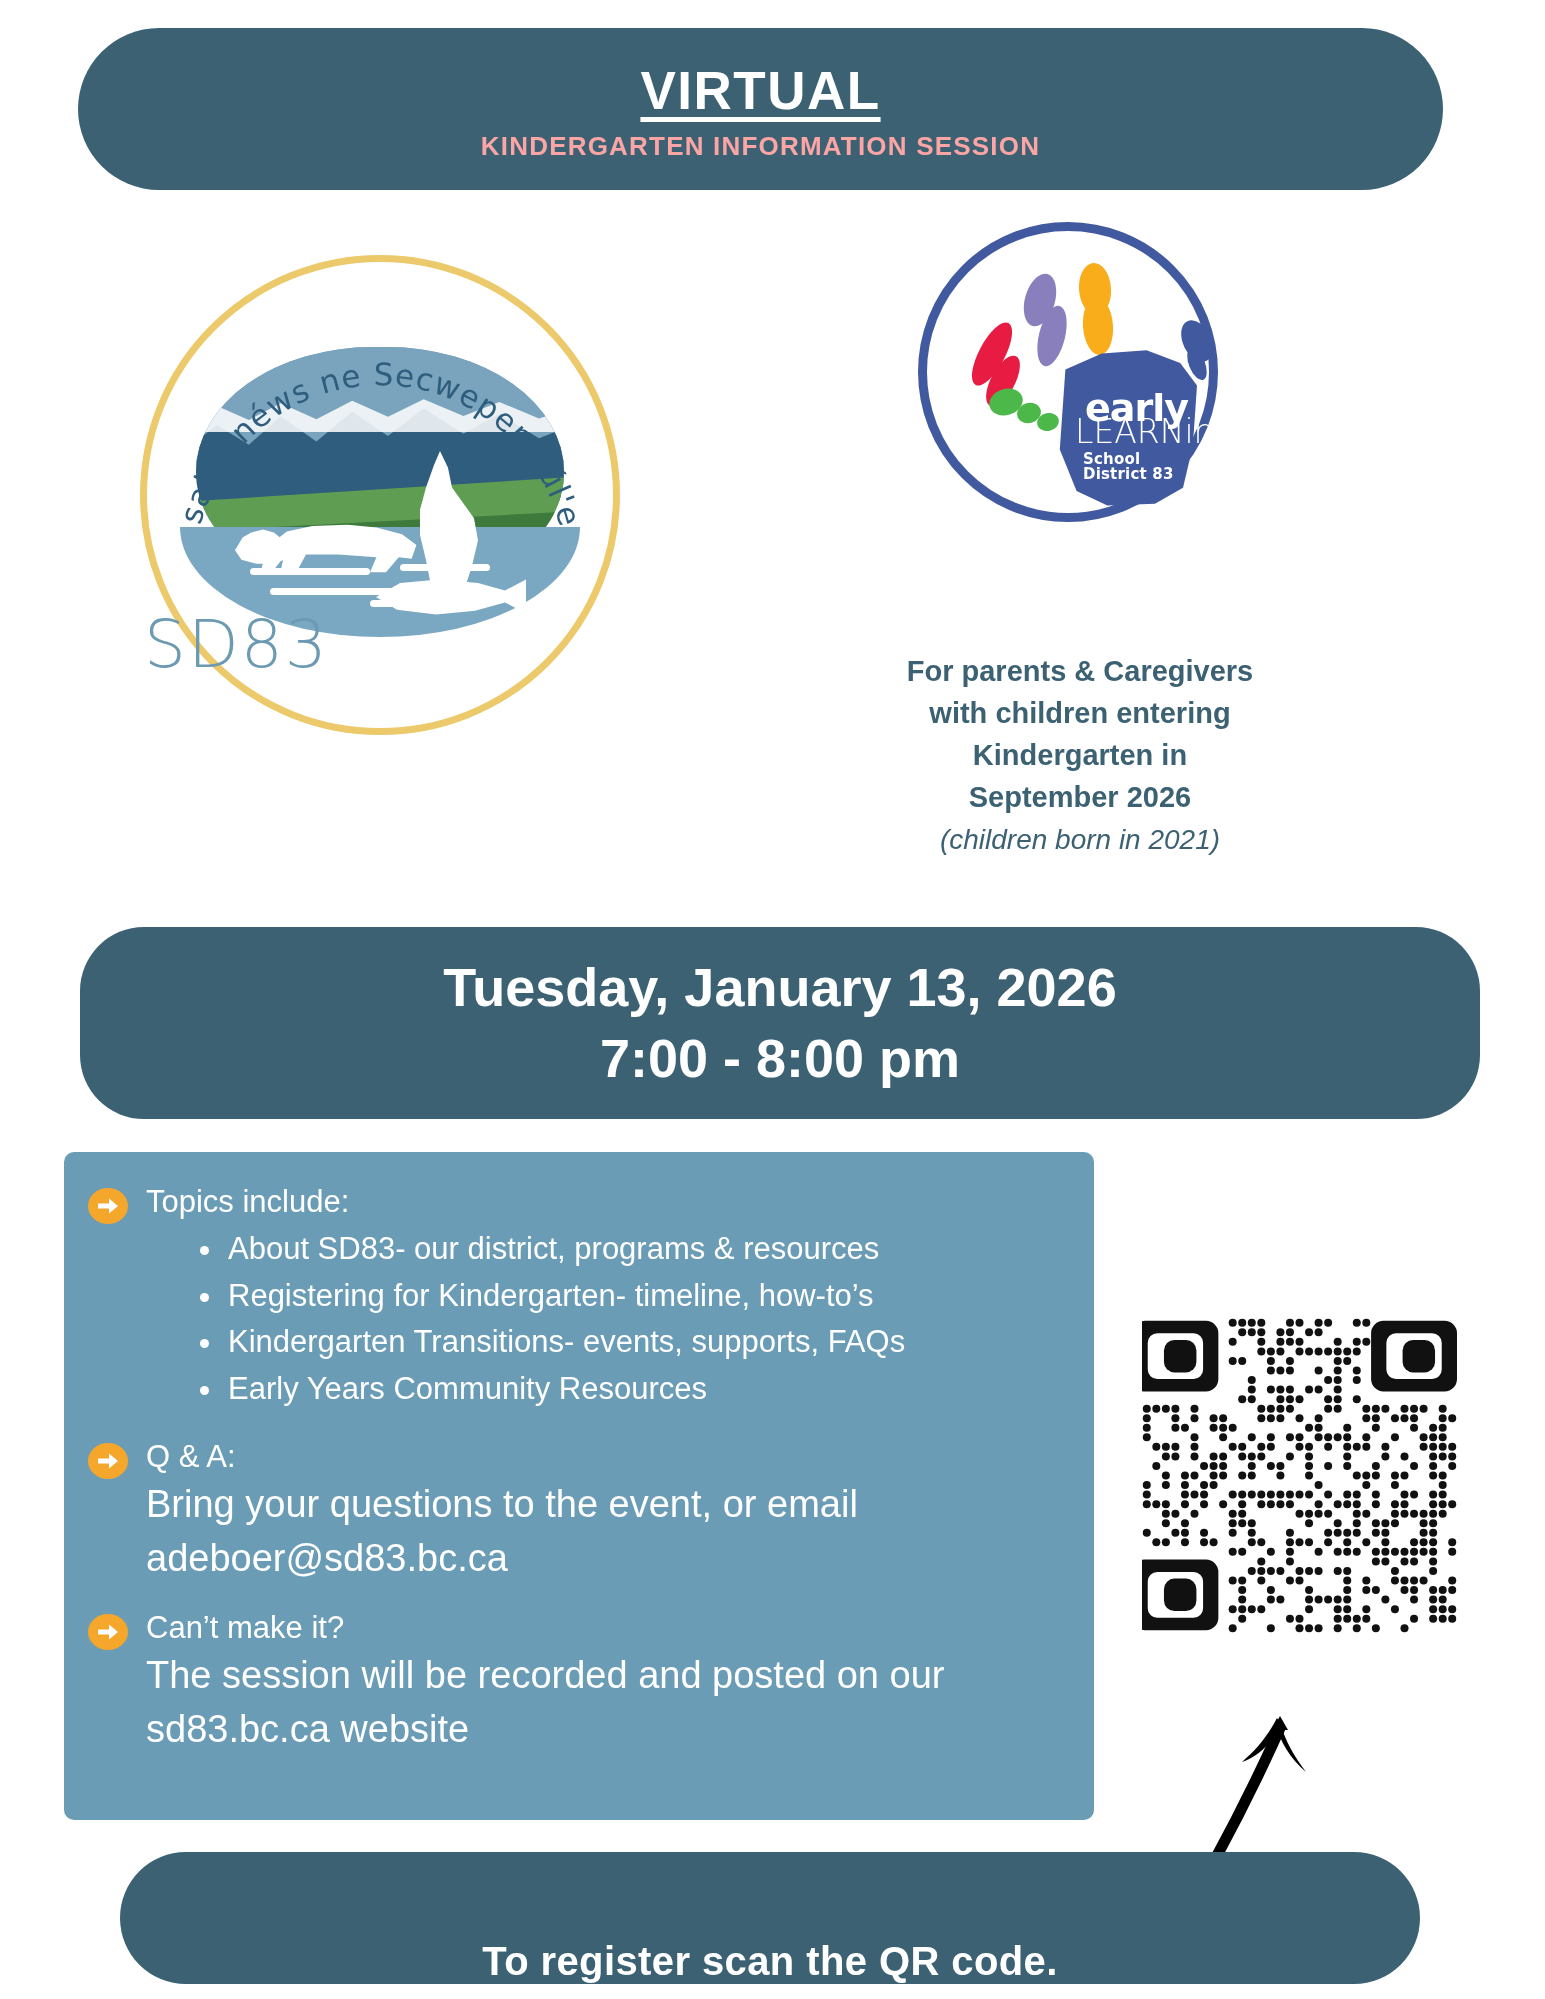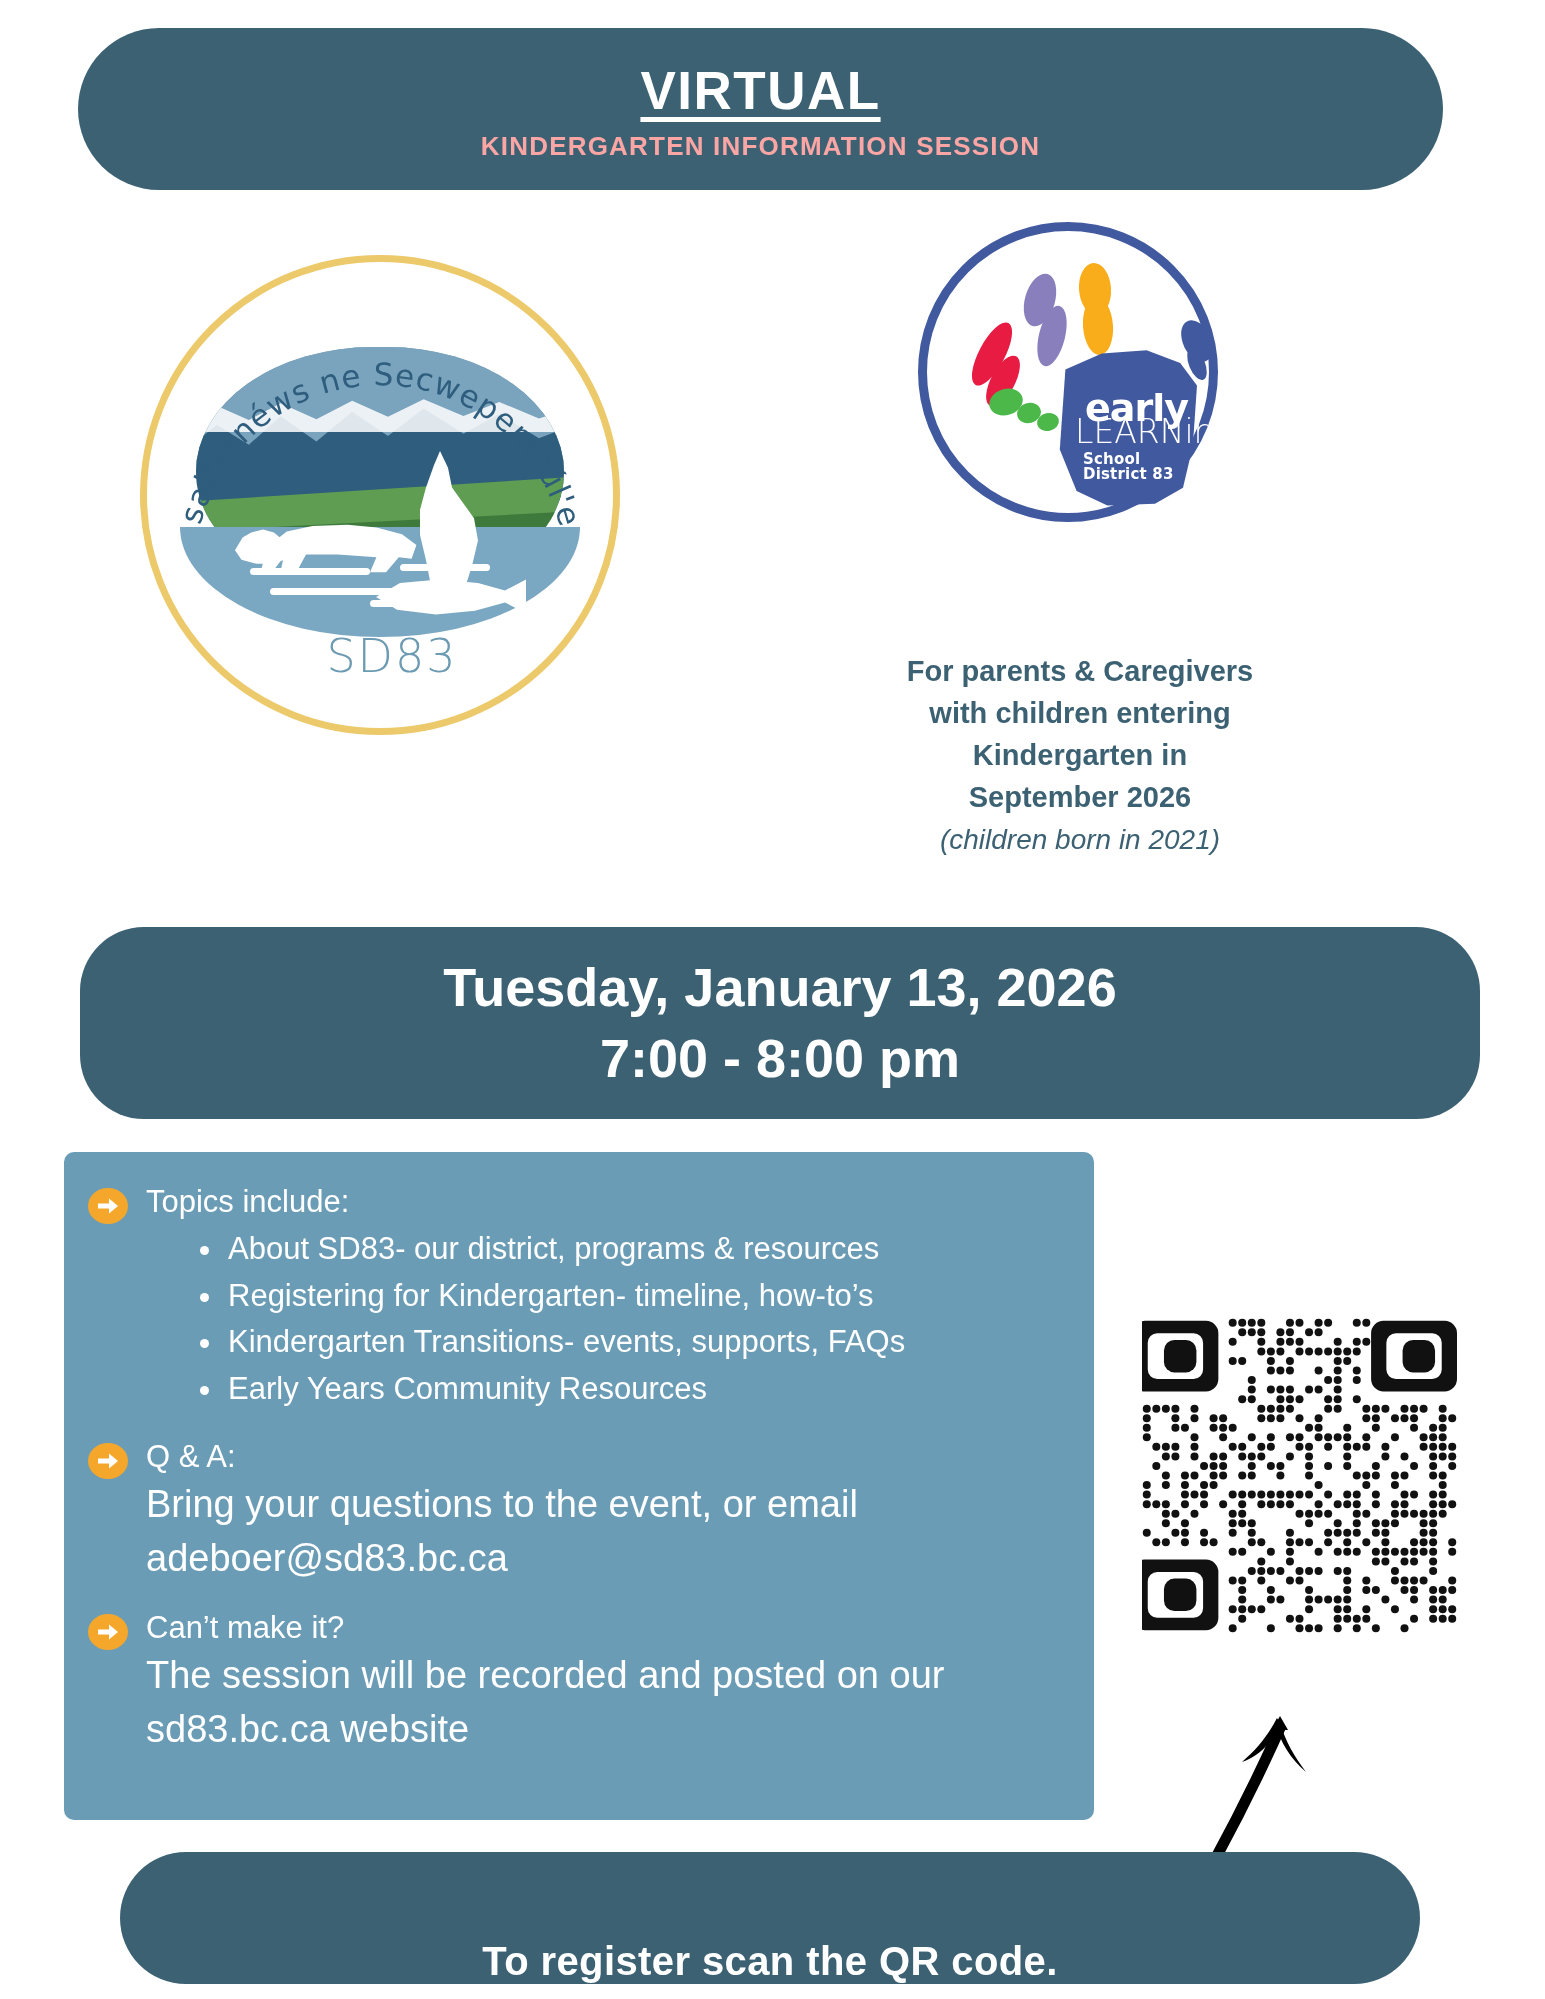--- a/index.html
+++ b/index.html
@@ -152,24 +152,24 @@
     position: absolute; left: 236px; top: 318px; width: 150px; height: 46px;
     background: #ffffff;
     clip-path: polygon(0% 52%, 16% 22%, 42% 14%, 68% 22%, 86% 38%,
       100% 14%, 100% 88%, 86% 64%, 66% 82%, 40% 90%, 14% 80%);
   }
   .sd83-arc-text {
     position: absolute; left: 0; top: 0; width: 480px; height: 480px;
   }
   .sd83-title {
     position: absolute;
-    left: 12px; bottom: 52px; width: 100%;
-    text-align: center;
+    left: 4px; bottom: 52px; width: 100%;
+    text-align: left;
     color: #6b9ab2;
-    font-size: 46px;
+    font-size: 66px;
     font-weight: 300;
     letter-spacing: 2px;
     font-family: "DejaVu Sans", sans-serif;
   }
 
   
   .el-logo {
     position: absolute;
     left: 918px;
     top: 22px;

